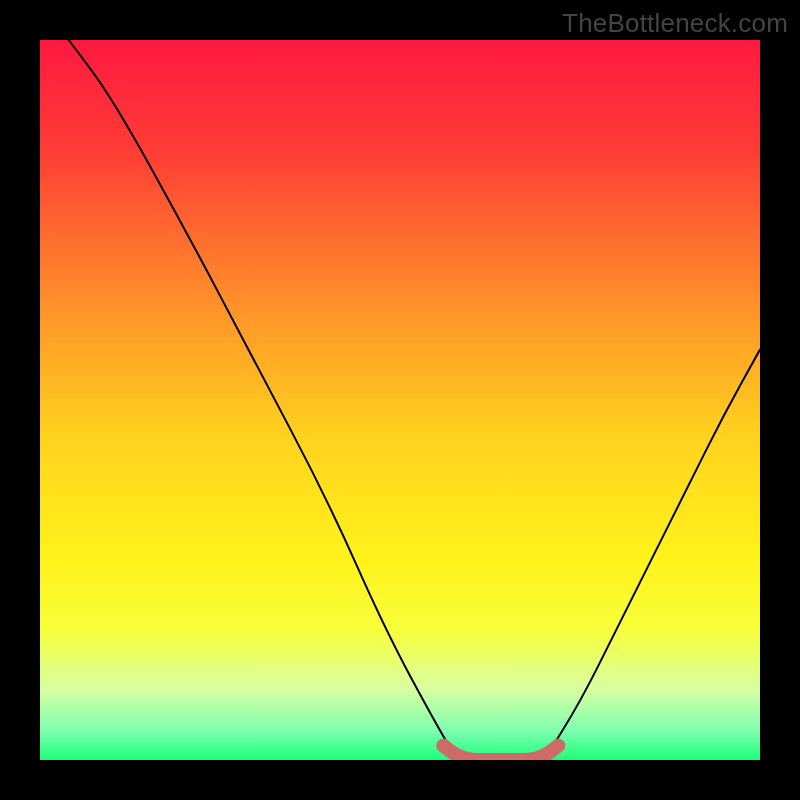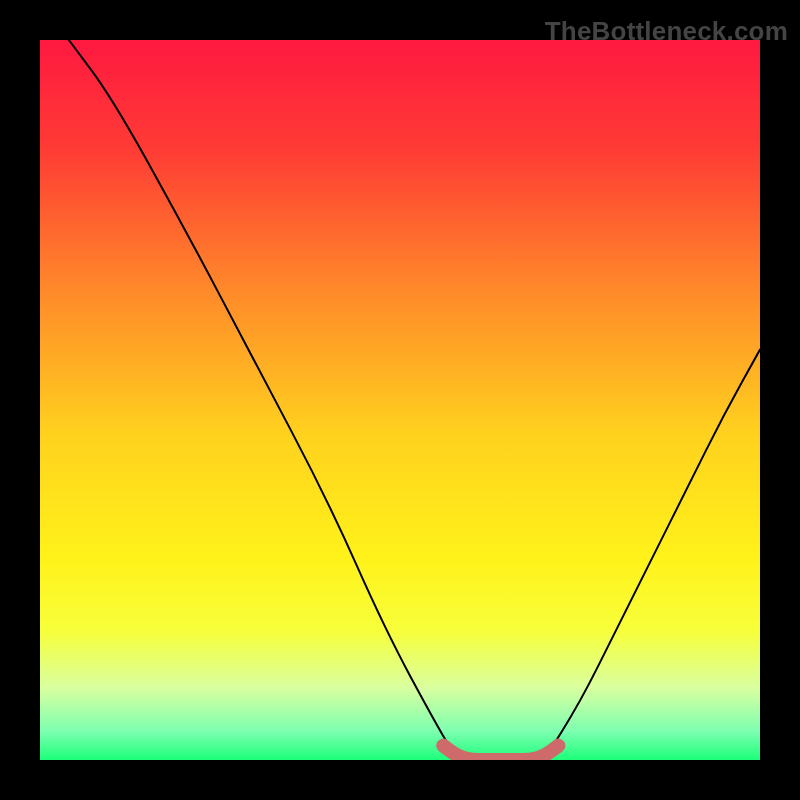--- a/index.html
+++ b/index.html
@@ -12,25 +12,25 @@
     overflow: hidden;
   }
   .frame {
     position: relative;
     width: 800px;
     height: 800px;
     background: #000;
   }
   .watermark {
     position: absolute;
-    top: 16px;
+    top: 8px;
     right: 12px;
     color: #444;
     font-size: 26px;
-    font-weight: 700;
+    font-weight: 400;
     z-index: 10;
     letter-spacing: 0.2px;
   }
   .plot {
     position: absolute;
     left: 40px;
     top: 40px;
     width: 720px;
     height: 720px;
   }

